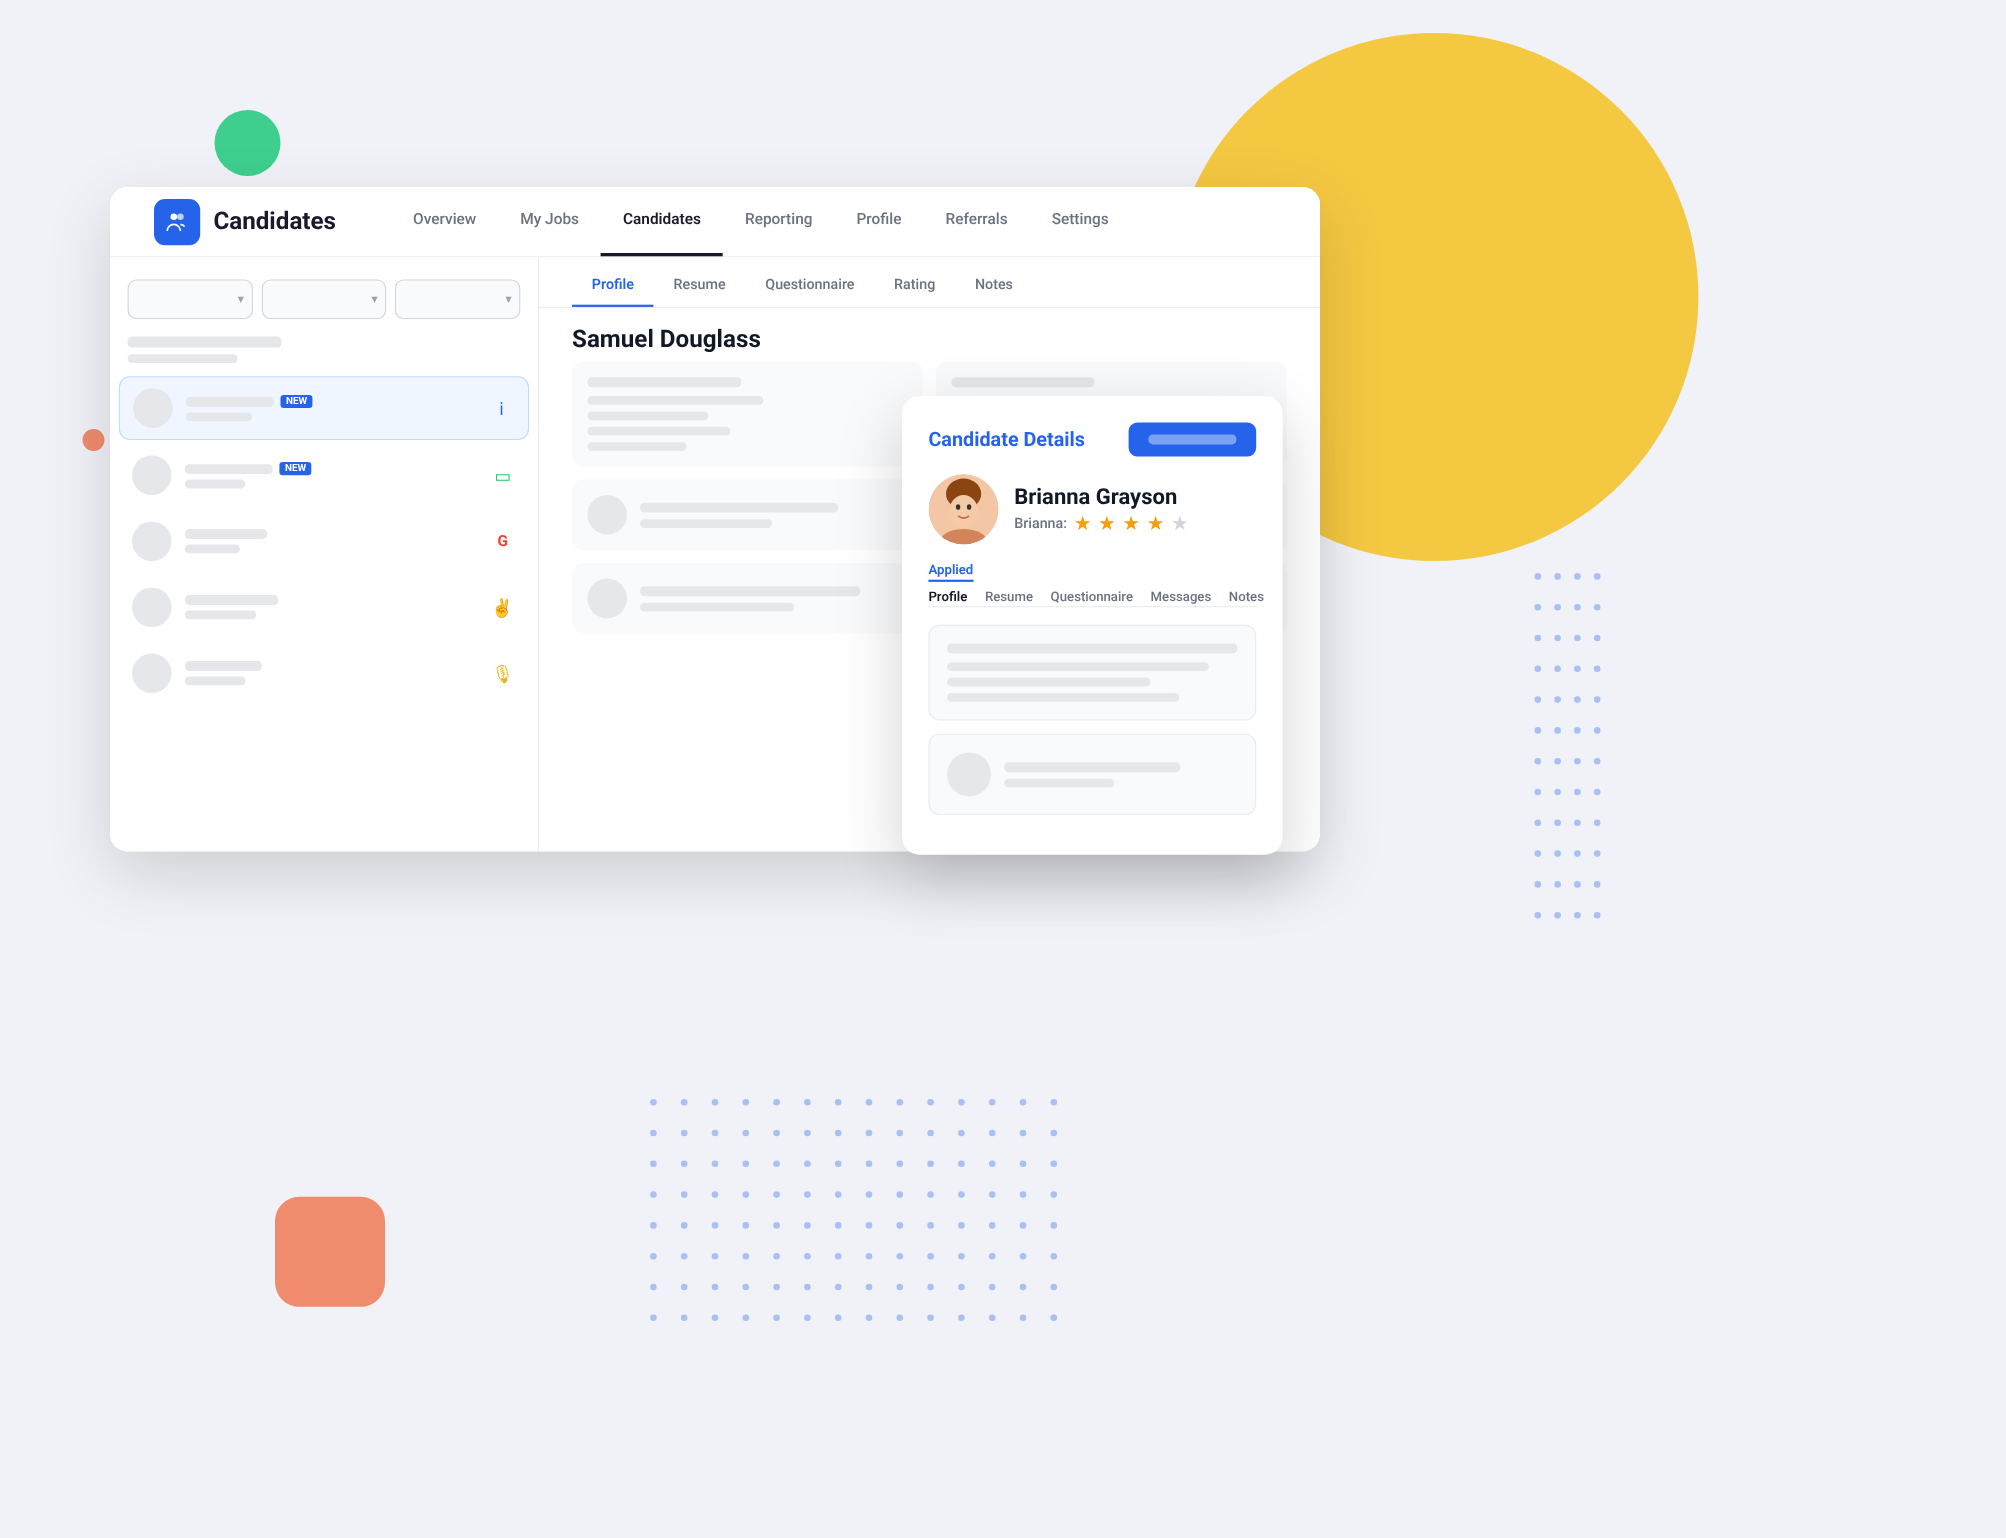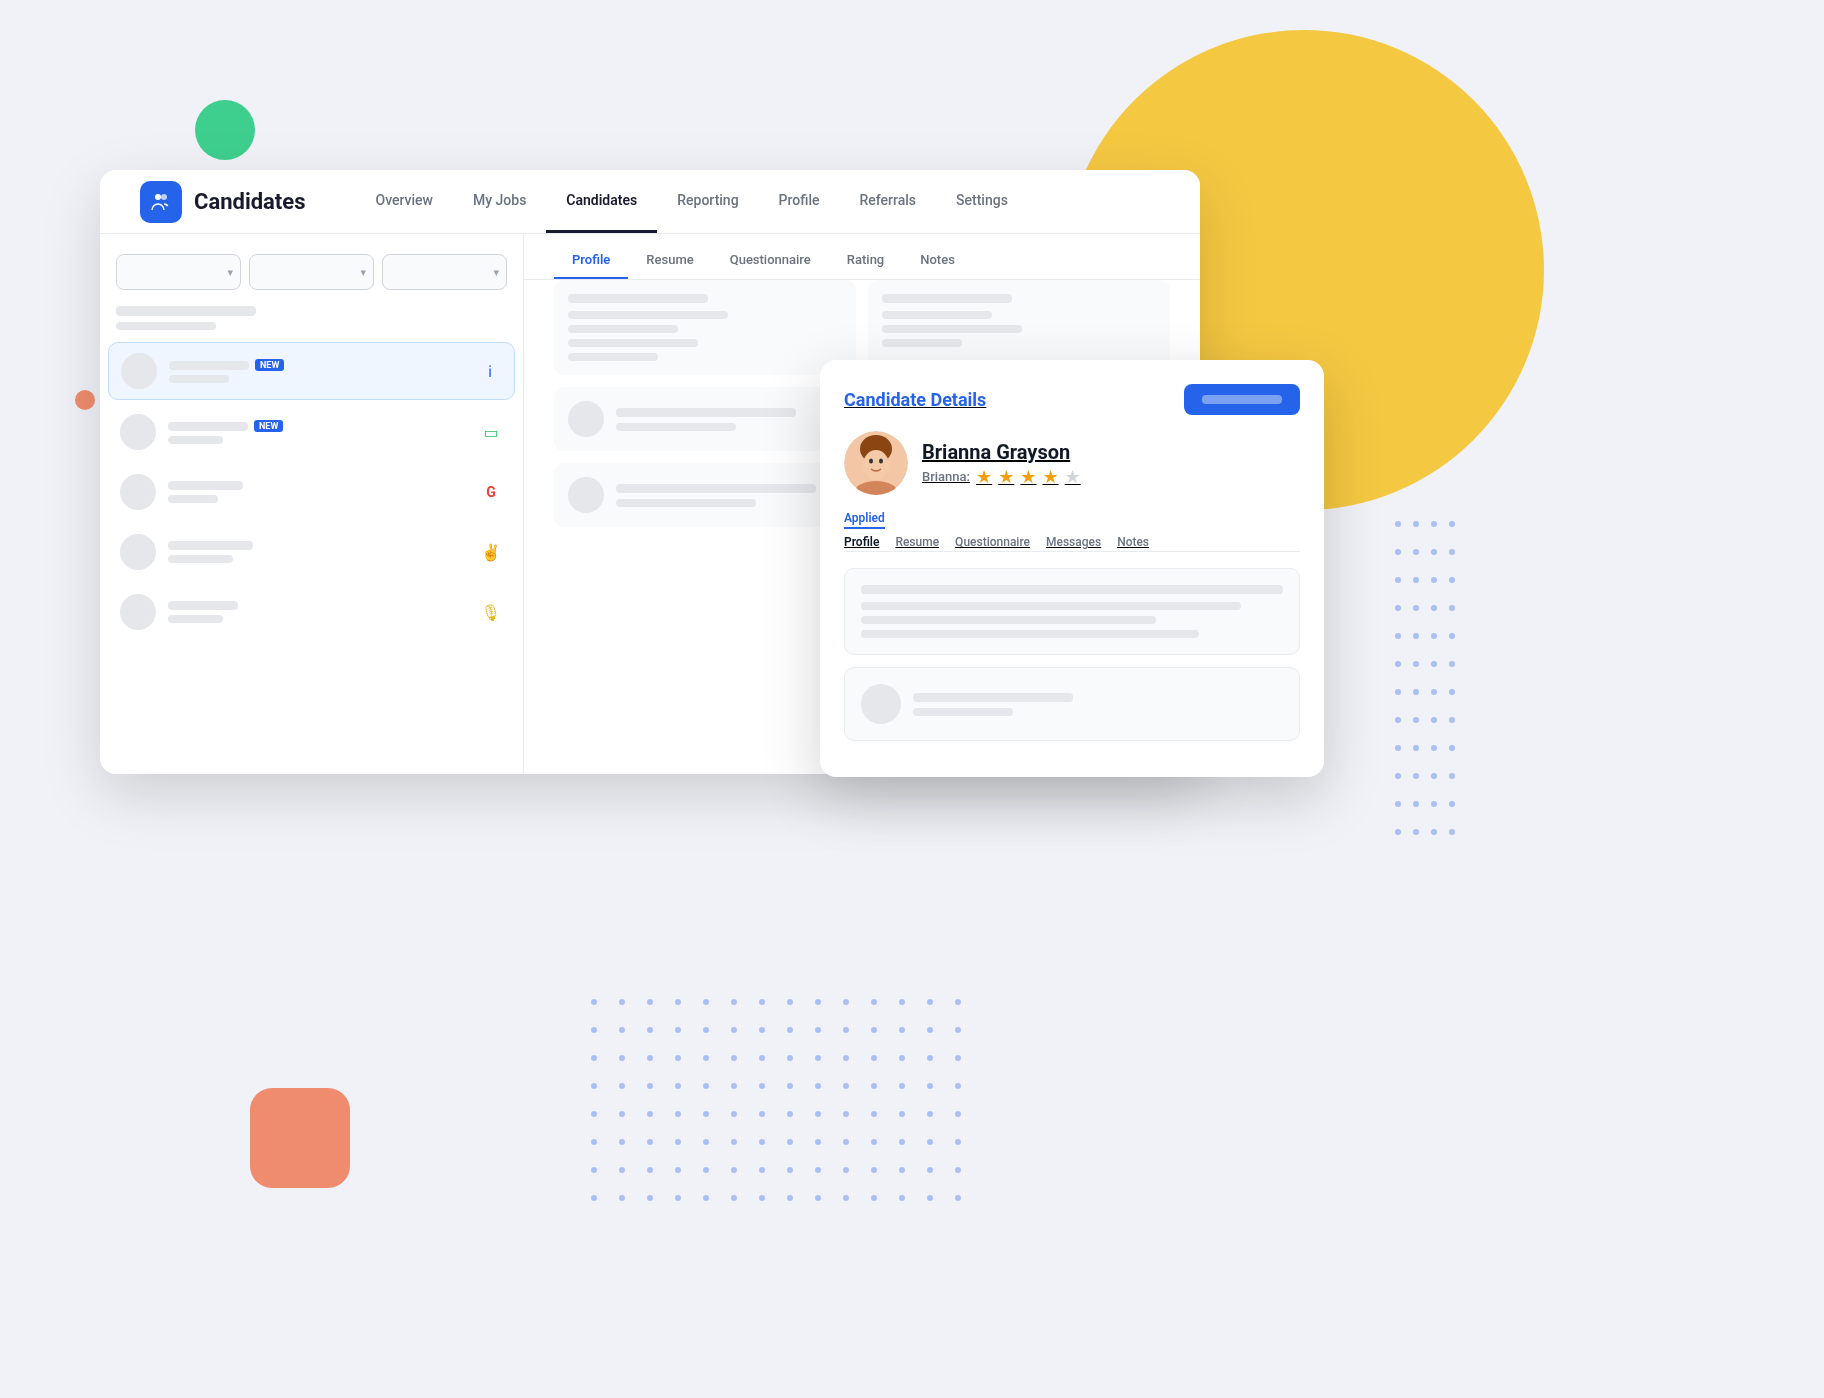--- a/index.html
+++ b/index.html
@@ -138,21 +138,21 @@
 
     
     .main-content {
       display: flex;
       height: calc(100% - 64px);
       min-height: 540px;
     }
 
     
     .candidates-sidebar {
-      width: 424px;
+      width: 390px;
       border-right: 1px solid #e8ecf0;
       padding: 20px 0;
       background: #fff;
     }
     .filter-row {
       display: flex;
       gap: 8px;
       padding: 0 16px 16px;
     }
     .filter-select-wrap {
@@ -287,27 +287,26 @@
       font-weight: 700;
       color: #111827;
       padding: 16px 30px 8px;
     }
 
     
     .candidate-side-panel {
       position: absolute;
       top: 360px;
       left: 820px;
-      width: 504px;
+      width: 346px;
       background: #fff;
       border-radius: 16px;
       box-shadow: 0 20px 60px rgba(0,0,0,0.18);
       z-index: 20;
       padding: 24px;
-      text-decoration: underline;
     }
     .side-panel-header {
       display: flex;
       justify-content: space-between;
       align-items: center;
       margin-bottom: 16px;
     }
     .side-panel-title {
       font-size: 18px;
       font-weight: 700;
@@ -691,20 +690,21 @@
 
 
       <div class="detail-tabs">
         <div class="detail-tab active">Profile</div>
         <div class="detail-tab">Resume</div>
         <div class="detail-tab">Questionnaire</div>
         <div class="detail-tab">Rating</div>
         <div class="detail-tab">Notes</div>
       </div>
 
+      <div class="candidate-name">Samuel Douglass</div>
 
       <div style="padding: 0 30px;">
 
         <div style="display:grid;grid-template-columns:1fr 1fr;gap:12px;margin-bottom:12px;">
           <div style="background:#f9fafb;border-radius:10px;padding:14px;">
             <span class="skeleton-bar" style="width:140px;height:9px;display:block;margin-bottom:8px;"></span>
             <span class="skeleton-bar" style="width:160px;height:8px;display:block;margin-bottom:6px;"></span>
             <span class="skeleton-bar" style="width:110px;height:8px;display:block;margin-bottom:6px;"></span>
             <span class="skeleton-bar" style="width:130px;height:8px;display:block;margin-bottom:6px;"></span>
             <span class="skeleton-bar" style="width:90px;height:8px;display:block;"></span>

